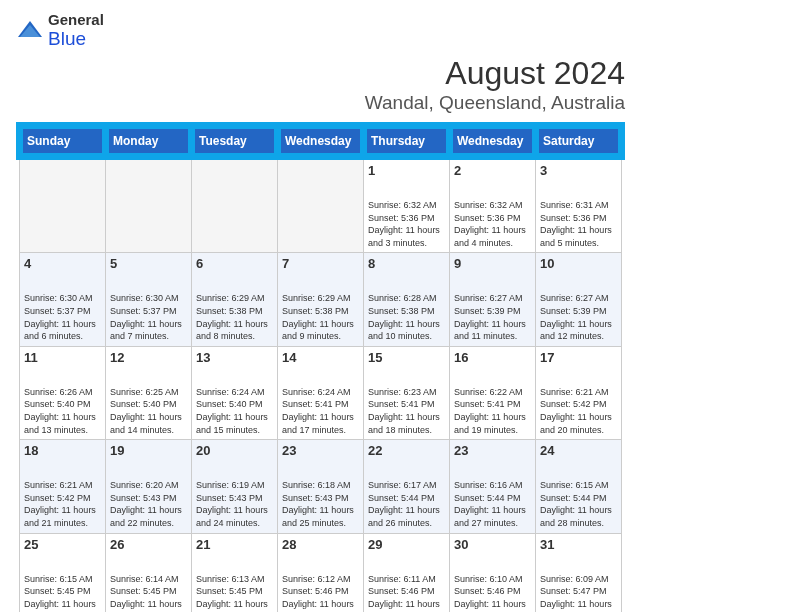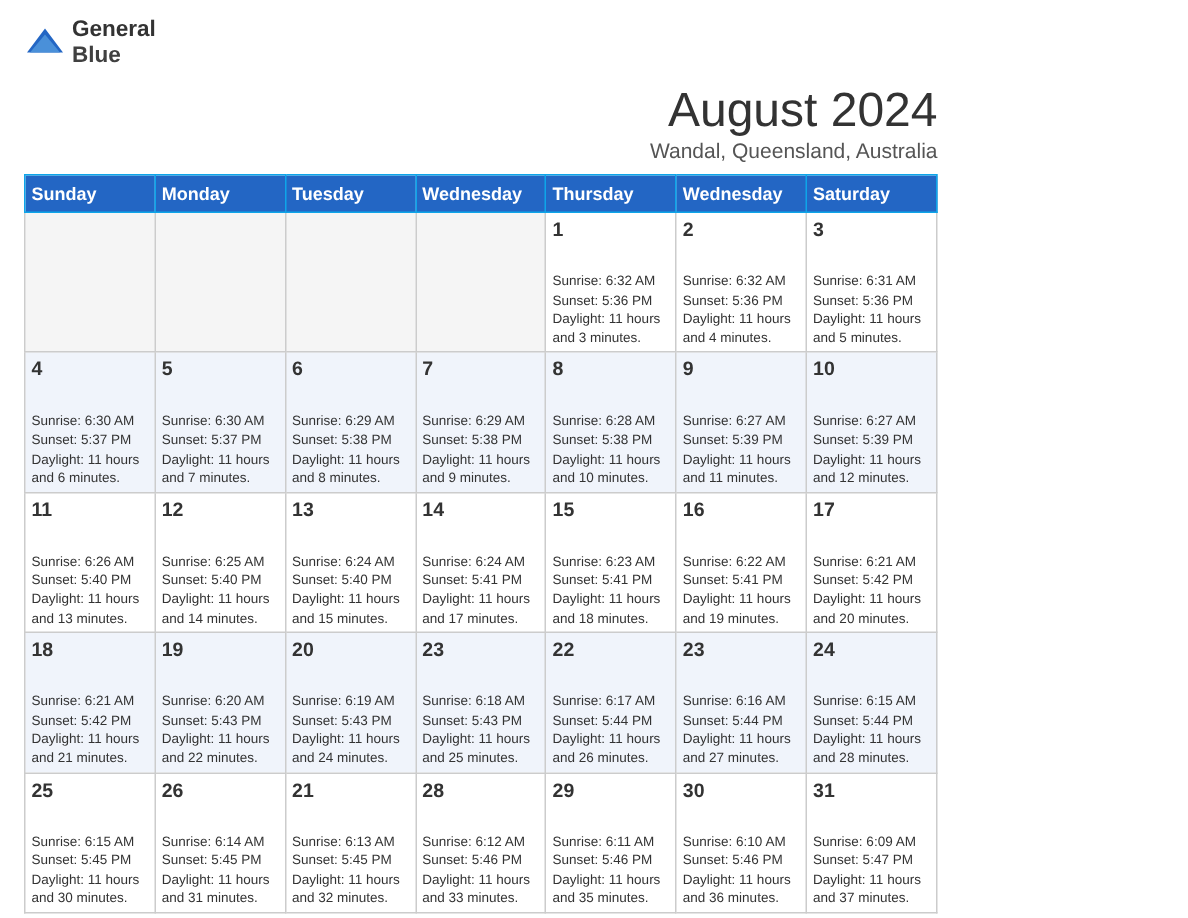--- a/index.html
+++ b/index.html
@@ -30,55 +30,55 @@
       display: flex;
       flex-direction: column;
       line-height: 1.1;
     }
     .logo-general {
       font-size: 15px;
       font-weight: bold;
       color: #333;
     }
     .logo-blue {
-      font-size: 15px;
-      font-weight: bold;
-      color: #404040;
+      font-size: 19px;
+      font-weight: normal;
+      color: #1d4ed8;
     }
     .logo-icon {
       width: 28px;
       height: 28px;
     }
     .title-block {
       text-align: right;
     }
     .month-title {
       font-size: 32px;
       font-weight: normal;
       color: #333;
       margin-top: 43px;
     }
     .subtitle {
-      font-size: 14px;
+      font-size: 19px;
       color: #555;
       text-align: center;
     }
     .calendar {
       width: 100%;
       border-collapse: collapse;
       table-layout: fixed;
     }
     .calendar th {
       background: #2366c4;
       color: #fff;
       font-size: 12px;
       font-weight: bold;
       padding: 5px 4px;
       text-align: left;
-      border: 1px solid #0ea5e9;
+      border: 7px solid #0ea5e9;
     }
     .calendar td {
       vertical-align: top;
       border: 1px solid #ccc;
       padding: 3px 4px;
       height: 82px;
       font-size: 9.5px;
       color: #333;
       background: #fff;
     }

